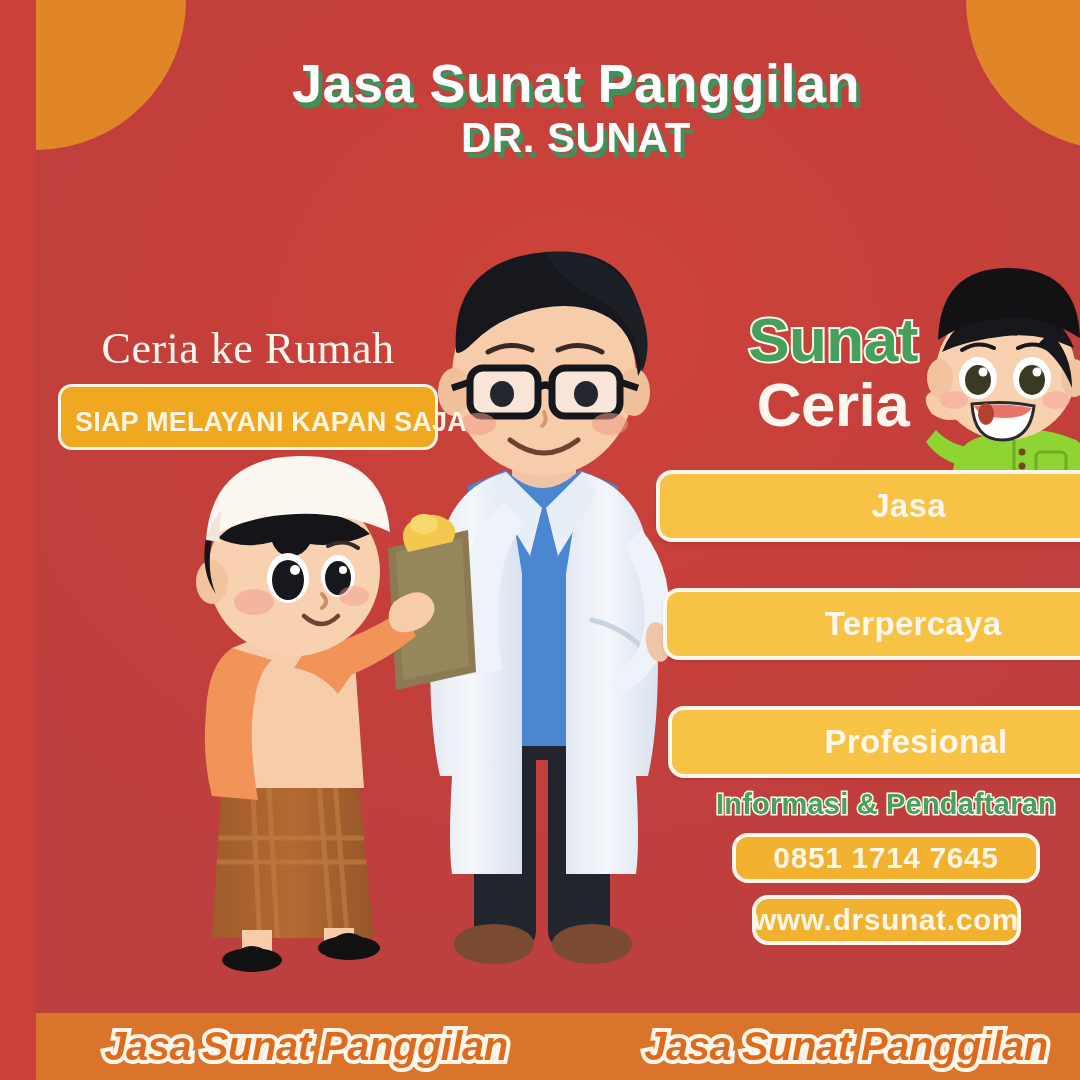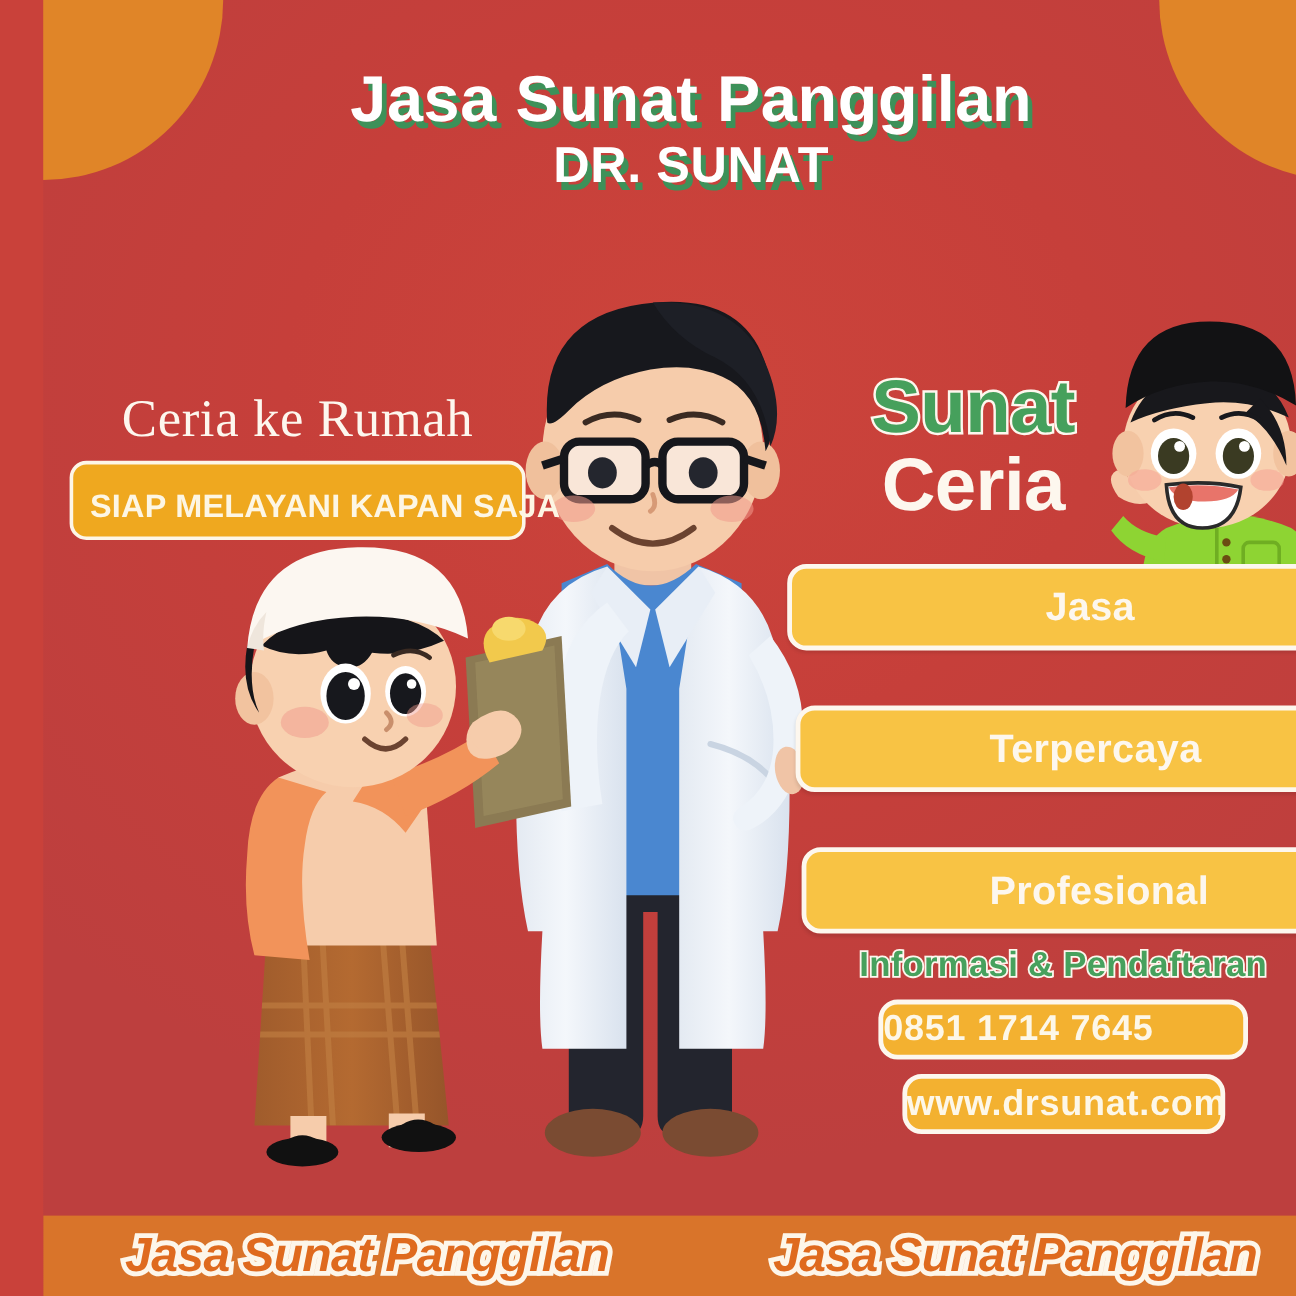--- a/index.html
+++ b/index.html
@@ -74,21 +74,21 @@
     font-size:27px;
     font-weight:bold;
     color:#fdf6e4;
     letter-spacing:0.2px;
     white-space:nowrap;
   }
 
   
   .sunat-ceria {
     position:absolute;
-    left:650px; top:310px;
+    left:672px; top:310px;
     width:250px;
     z-index:7;
     text-align:center;
     line-height:0.98;
   }
   .sunat-ceria .w1 {
     display:block;
     font-size:62px; font-weight:bold;
     color:#46a05c;
     -webkit-text-stroke:4px #fdf7ee;
@@ -140,21 +140,21 @@
     paint-order:stroke fill;
     letter-spacing:0.2px;
     white-space:nowrap;
   }
   .cpill {
     margin:12px auto 0;
     background:#f3b130;
     border:4px solid #fdf7ee;
     border-radius:16px;
     height:50px;
-    display:flex; align-items:center; 
+    display:flex; align-items:center; justify-content:center;
   }
   .cpill.phone { width:308px; }
   .cpill.web   { width:269px; }
   .cpill span {
     font-size:30px; font-weight:bold; color:#fdf7e8;
     letter-spacing:0.6px;
   }
 
   
   .bottom-bar {

